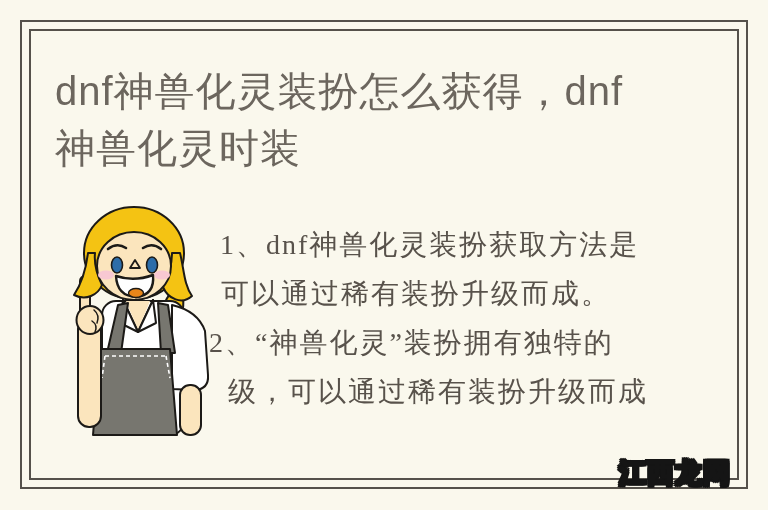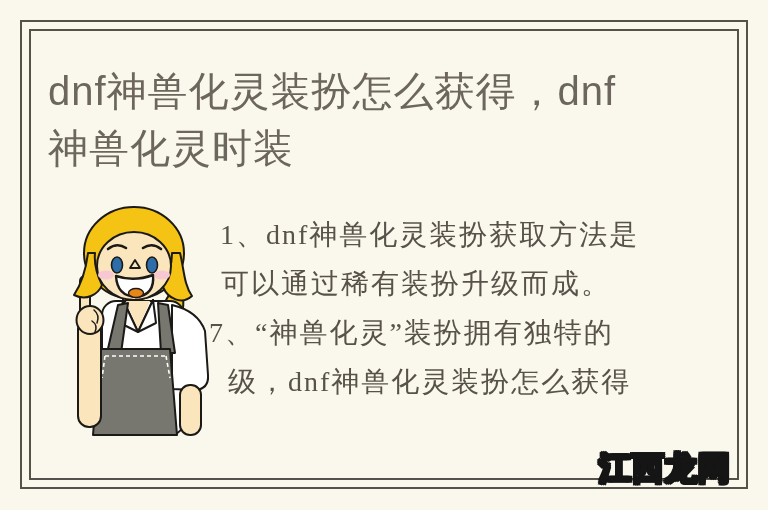--- a/index.html
+++ b/index.html
@@ -13,28 +13,28 @@
   .outer-frame {
     position: absolute; left: 20px; top: 20px;
     width: 724px; height: 465px;
     border: 2px solid var(--frame-color, #55514B);
   }
   .inner-frame {
     position: absolute; left: 7px; top: 7px; right: 7px; bottom: 7px;
     border: 2px solid var(--frame-color, #55514B);
   }
   .title {
-    position: absolute; left: 48px; top: 63px; width: 575px;
+    position: absolute; left: 55px; top: 63px; width: 575px;
     margin: 0;
     font-size: 40px; line-height: 57px; letter-spacing: 1px;
     font-weight: normal;
     color: var(--title-color, #6C665E);
   }
   .body-text {
-    position: absolute; left: 205px; top: 210px;
+    position: absolute; left: 205px; top: 220px;
     font-family: "Liberation Serif", "DejaVu Serif", serif;
     font-size: 28px;
     color: var(--body-color, #58524B);
   }
   .body-line { line-height: 49px; letter-spacing: 2px; white-space: nowrap; }
   .body-line:nth-child(1) { padding-left: 15px; }
   .body-line:nth-child(2) { padding-left: 4px; margin-left: 12px; }
   .body-line:nth-child(3) { padding-left: 4px; }
   .body-line:nth-child(4) { padding-left: 23px; }
   .body-line:nth-child(5) { padding-left: 38px; }
@@ -48,21 +48,21 @@
   .skinF  { fill: var(--skin, #FBE5BD); }
   .shirtF { fill: var(--shirt, #FFFFFF); }
   .apronF { fill: var(--apron, #77766F); }
   .eyeF   { fill: var(--eyes, #2D6DA9); }
   .blushF { fill: var(--blush, #F8C8D2); stroke: none; }
   .tongueF{ fill: var(--tongue, #E8861A); }
   .noFill { fill: none; }
   .stitch { stroke: #FFFFFF; stroke-width: 1.6; stroke-dasharray: 4 3; fill: none; }
   .watermark {
     position: absolute; right: 37px; bottom: 19px;
-    font-size: 32px; font-weight: bold; letter-spacing: 1px;
+    font-size: 27px; font-weight: bold; letter-spacing: 1px;
     z-index: 5; white-space: nowrap;
     -webkit-text-stroke: 2px var(--wm-outline, #151515);
     text-shadow:
       2px 2px 0 var(--wm-outline, #151515), -2px 2px 0 var(--wm-outline, #151515),
       2px -2px 0 var(--wm-outline, #151515), -2px -2px 0 var(--wm-outline, #151515),
       0 2px 0 var(--wm-outline, #151515), 0 -2px 0 var(--wm-outline, #151515),
       2px 0 0 var(--wm-outline, #151515), -2px 0 0 var(--wm-outline, #151515);
   }
   .wm-1 { color: var(--seg1-color, #E89110); }
   .wm-2 { color: var(--seg2-color, #FFFFFF); }
@@ -115,21 +115,21 @@
     <path class="noFill ol" style="stroke-width:1.8" d="M 75,57 L 70,65 L 80,65 Z"></path>
     <ellipse class="blushF" cx="46" cy="72" rx="8" ry="4.5"></ellipse>
     <ellipse class="blushF" cx="102" cy="72" rx="8" ry="4.5"></ellipse>
     <path class="shirtF ol" style="stroke-width:2.4" d="M 56,73 Q 74,79 93,72 Q 95,92 76,94 Q 57,93 56,73 Z"></path>
     <ellipse class="tongueF ol" style="stroke-width:1.4" cx="76" cy="90" rx="7.5" ry="4.5"></ellipse>
   </svg>
 
   <div class="body-text">
     <div class="body-line">1、dnf神兽化灵装扮获取方法是</div>
     <div class="body-line">可以通过稀有装扮升级而成。</div>
-    <div class="body-line">7、“神兽化灵”装扮拥有独特的</div>
-    <div class="body-line">级，dnf神兽化灵装扮怎么获得</div>
+    <div class="body-line">2、“神兽化灵”装扮拥有独特的</div>
+    <div class="body-line">级，可以通过稀有装扮升级而成</div>
   </div>
 
   <div class="watermark">
     <span class="wm-1">江西</span><span class="wm-2">龙网</span>
   </div>
 
 </div>
 
 </body></html>

